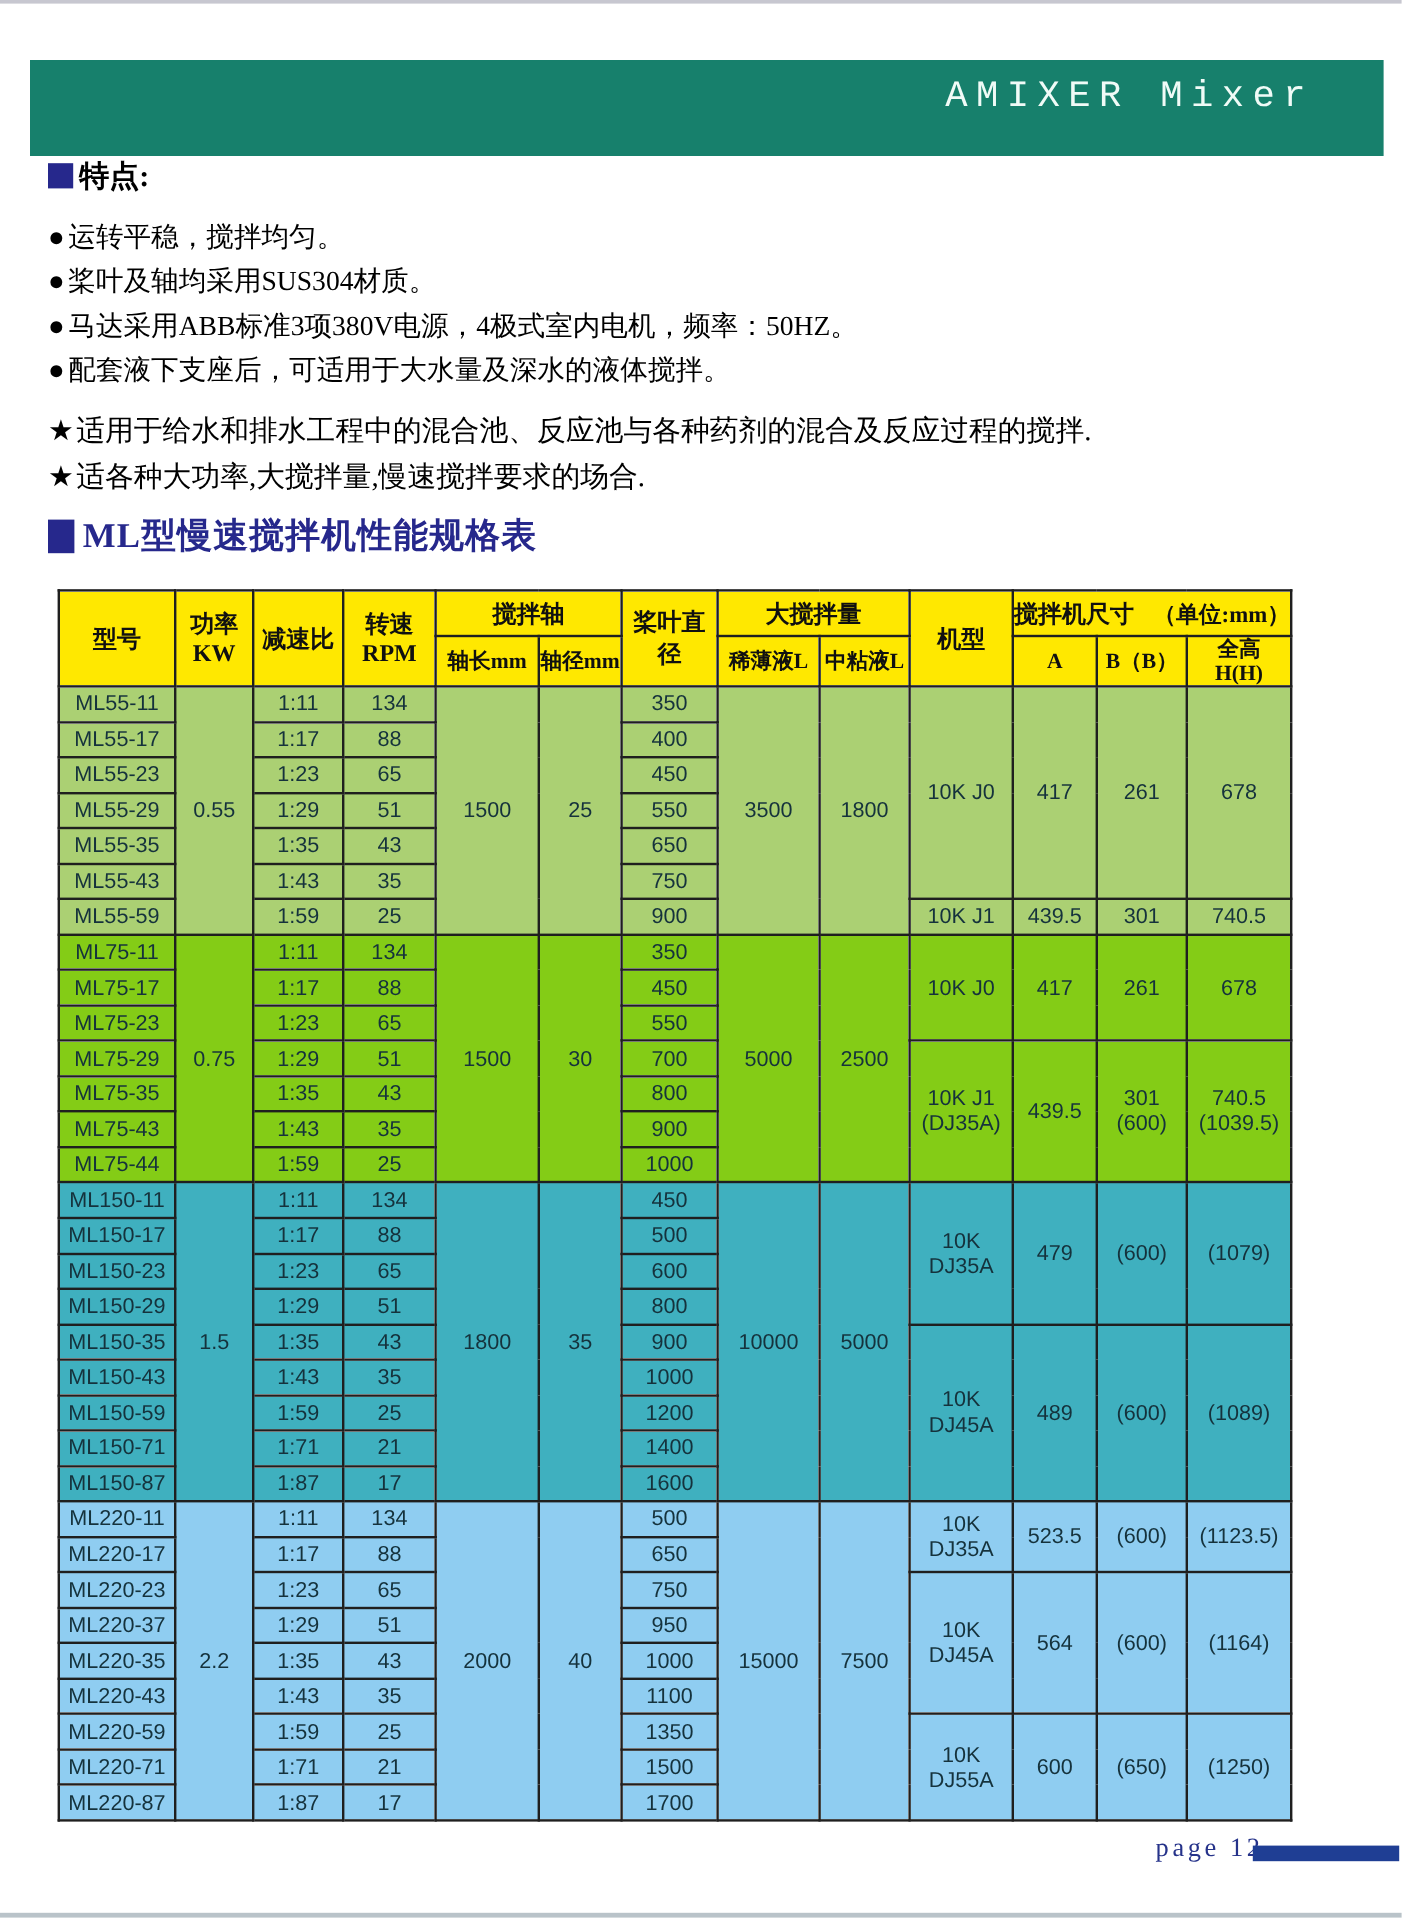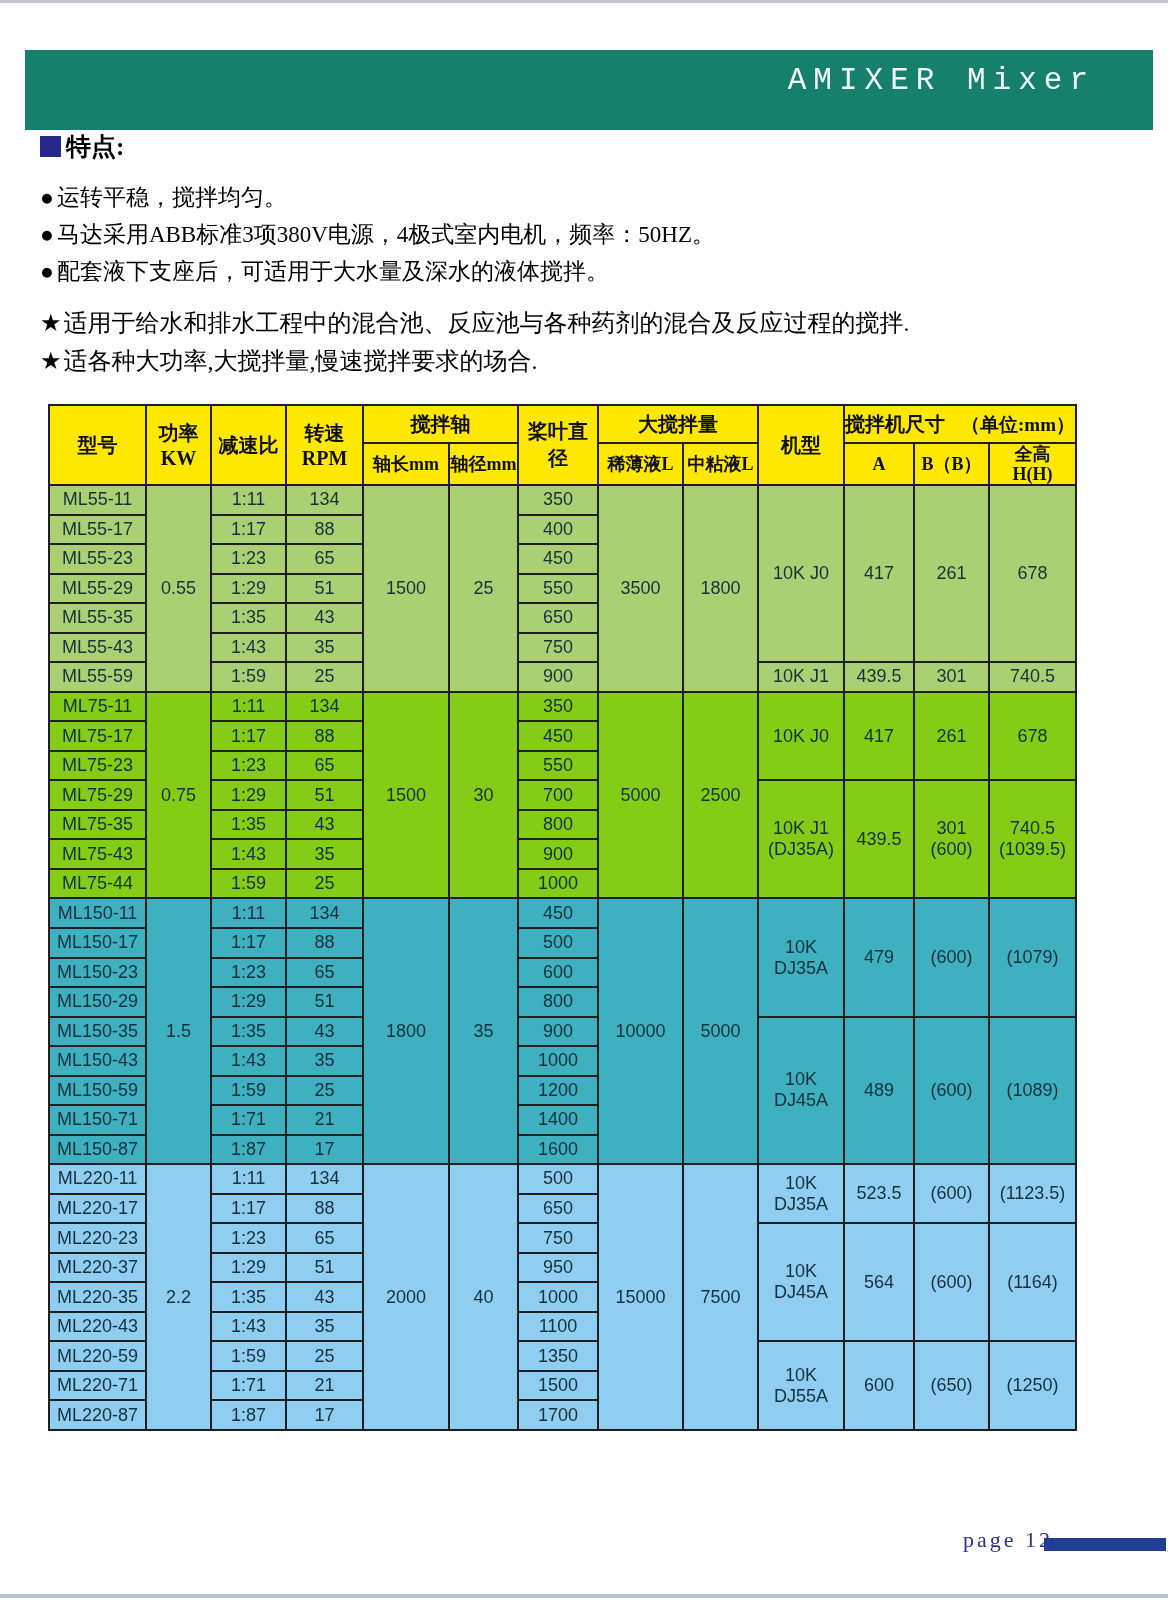--- a/index.html
+++ b/index.html
@@ -74,29 +74,34 @@
 
 <div class="content">
 
   <div class="feat-head">
     <span class="sq-small"></span>
     <span class="feat-title">特点:</span>
   </div>
 
   <div class="feat-list">
     <div class="feat-item"><span class="bullet">●</span><span>运转平稳，搅拌均匀。</span></div>
+    <div class="feat-item"><span class="bullet">●</span><span>桨叶及轴均采用SUS304材质。</span></div>
     <div class="feat-item"><span class="bullet">●</span><span>马达采用ABB标准3项380V电源，4极式室内电机，频率：50HZ。</span></div>
     <div class="feat-item"><span class="bullet">●</span><span>配套液下支座后，可适用于大水量及深水的液体搅拌。</span></div>
   </div>
 
   <div class="notes">
     <div class="note-item"><span class="star">★</span><span>适用于给水和排水工程中的混合池、反应池与各种药剂的混合及反应过程的搅拌.</span></div>
     <div class="note-item"><span class="star">★</span><span>适各种大功率,大搅拌量,慢速搅拌要求的场合.</span></div>
   </div>
 
+  <div class="table-title-row">
+    <span class="sq-tall"></span>
+    <span class="table-title">ML型慢速搅拌机性能规格表</span>
+  </div>
 
   <table class="spec-table">
     <colgroup>
       <col style="width:97px">
         <col style="width:65px">
         <col style="width:75px">
         <col style="width:77px">
       <col style="width:86px">
         <col style="width:69px">
         <col style="width:80px">

